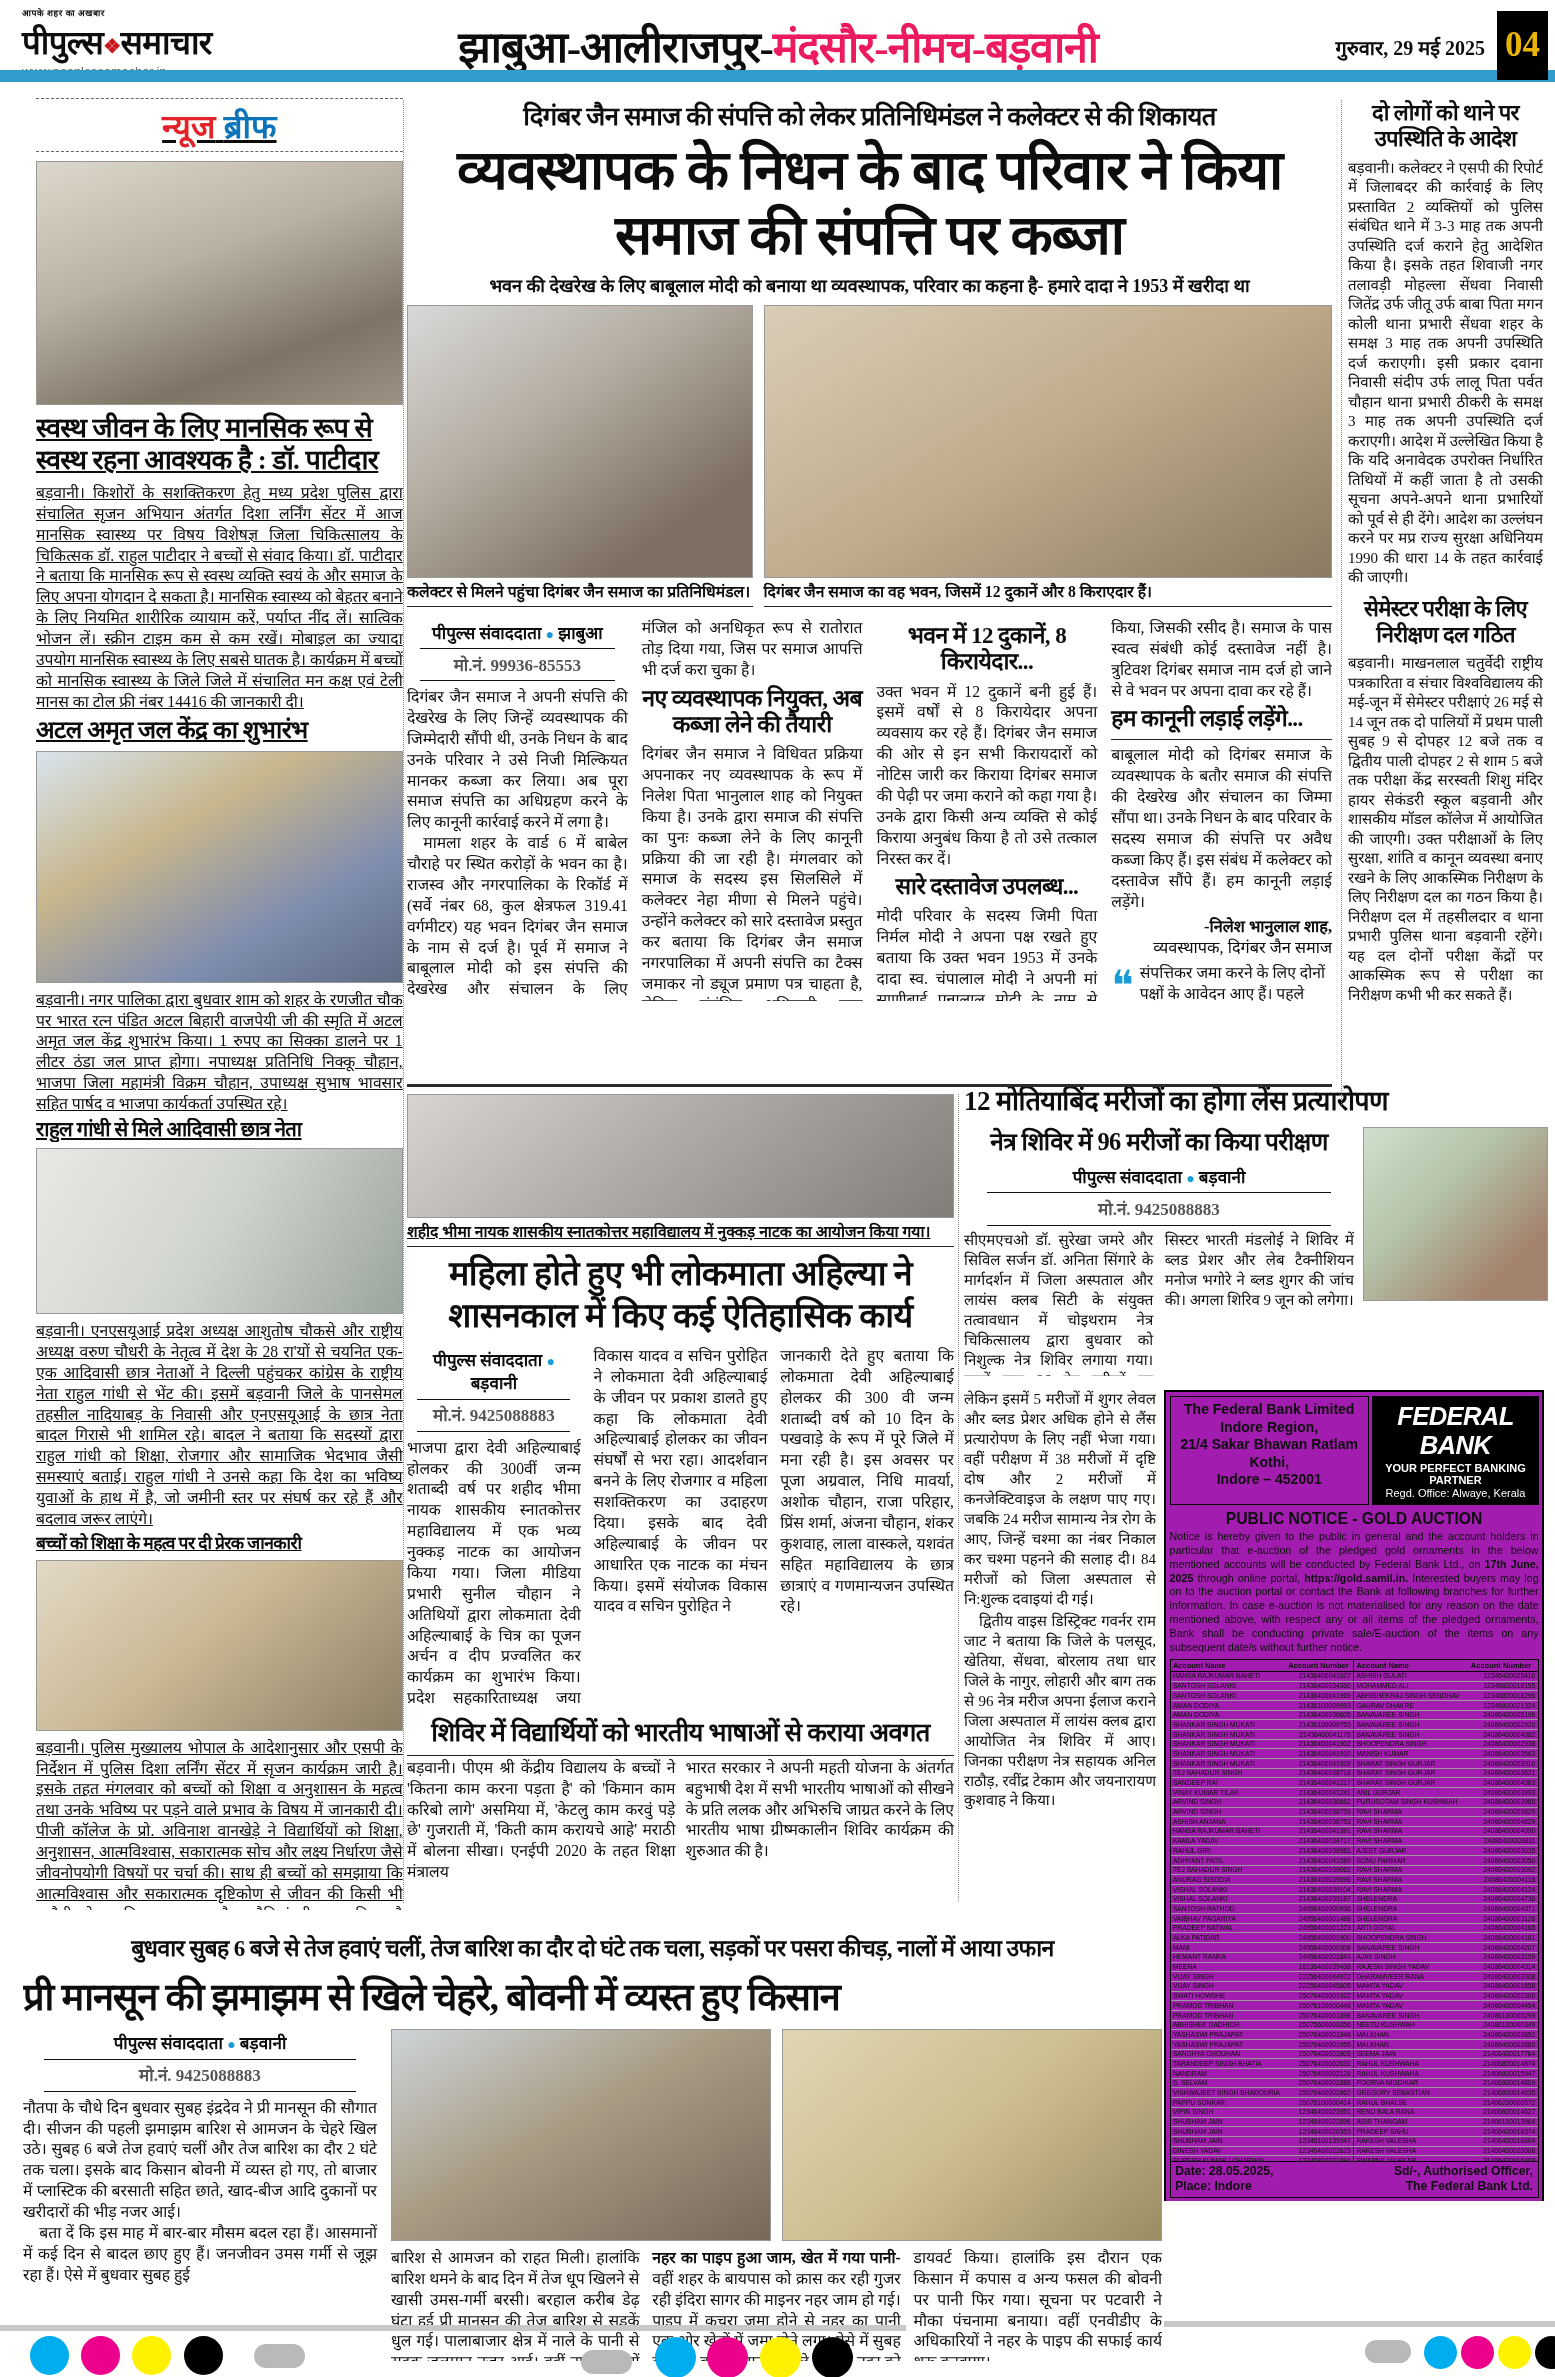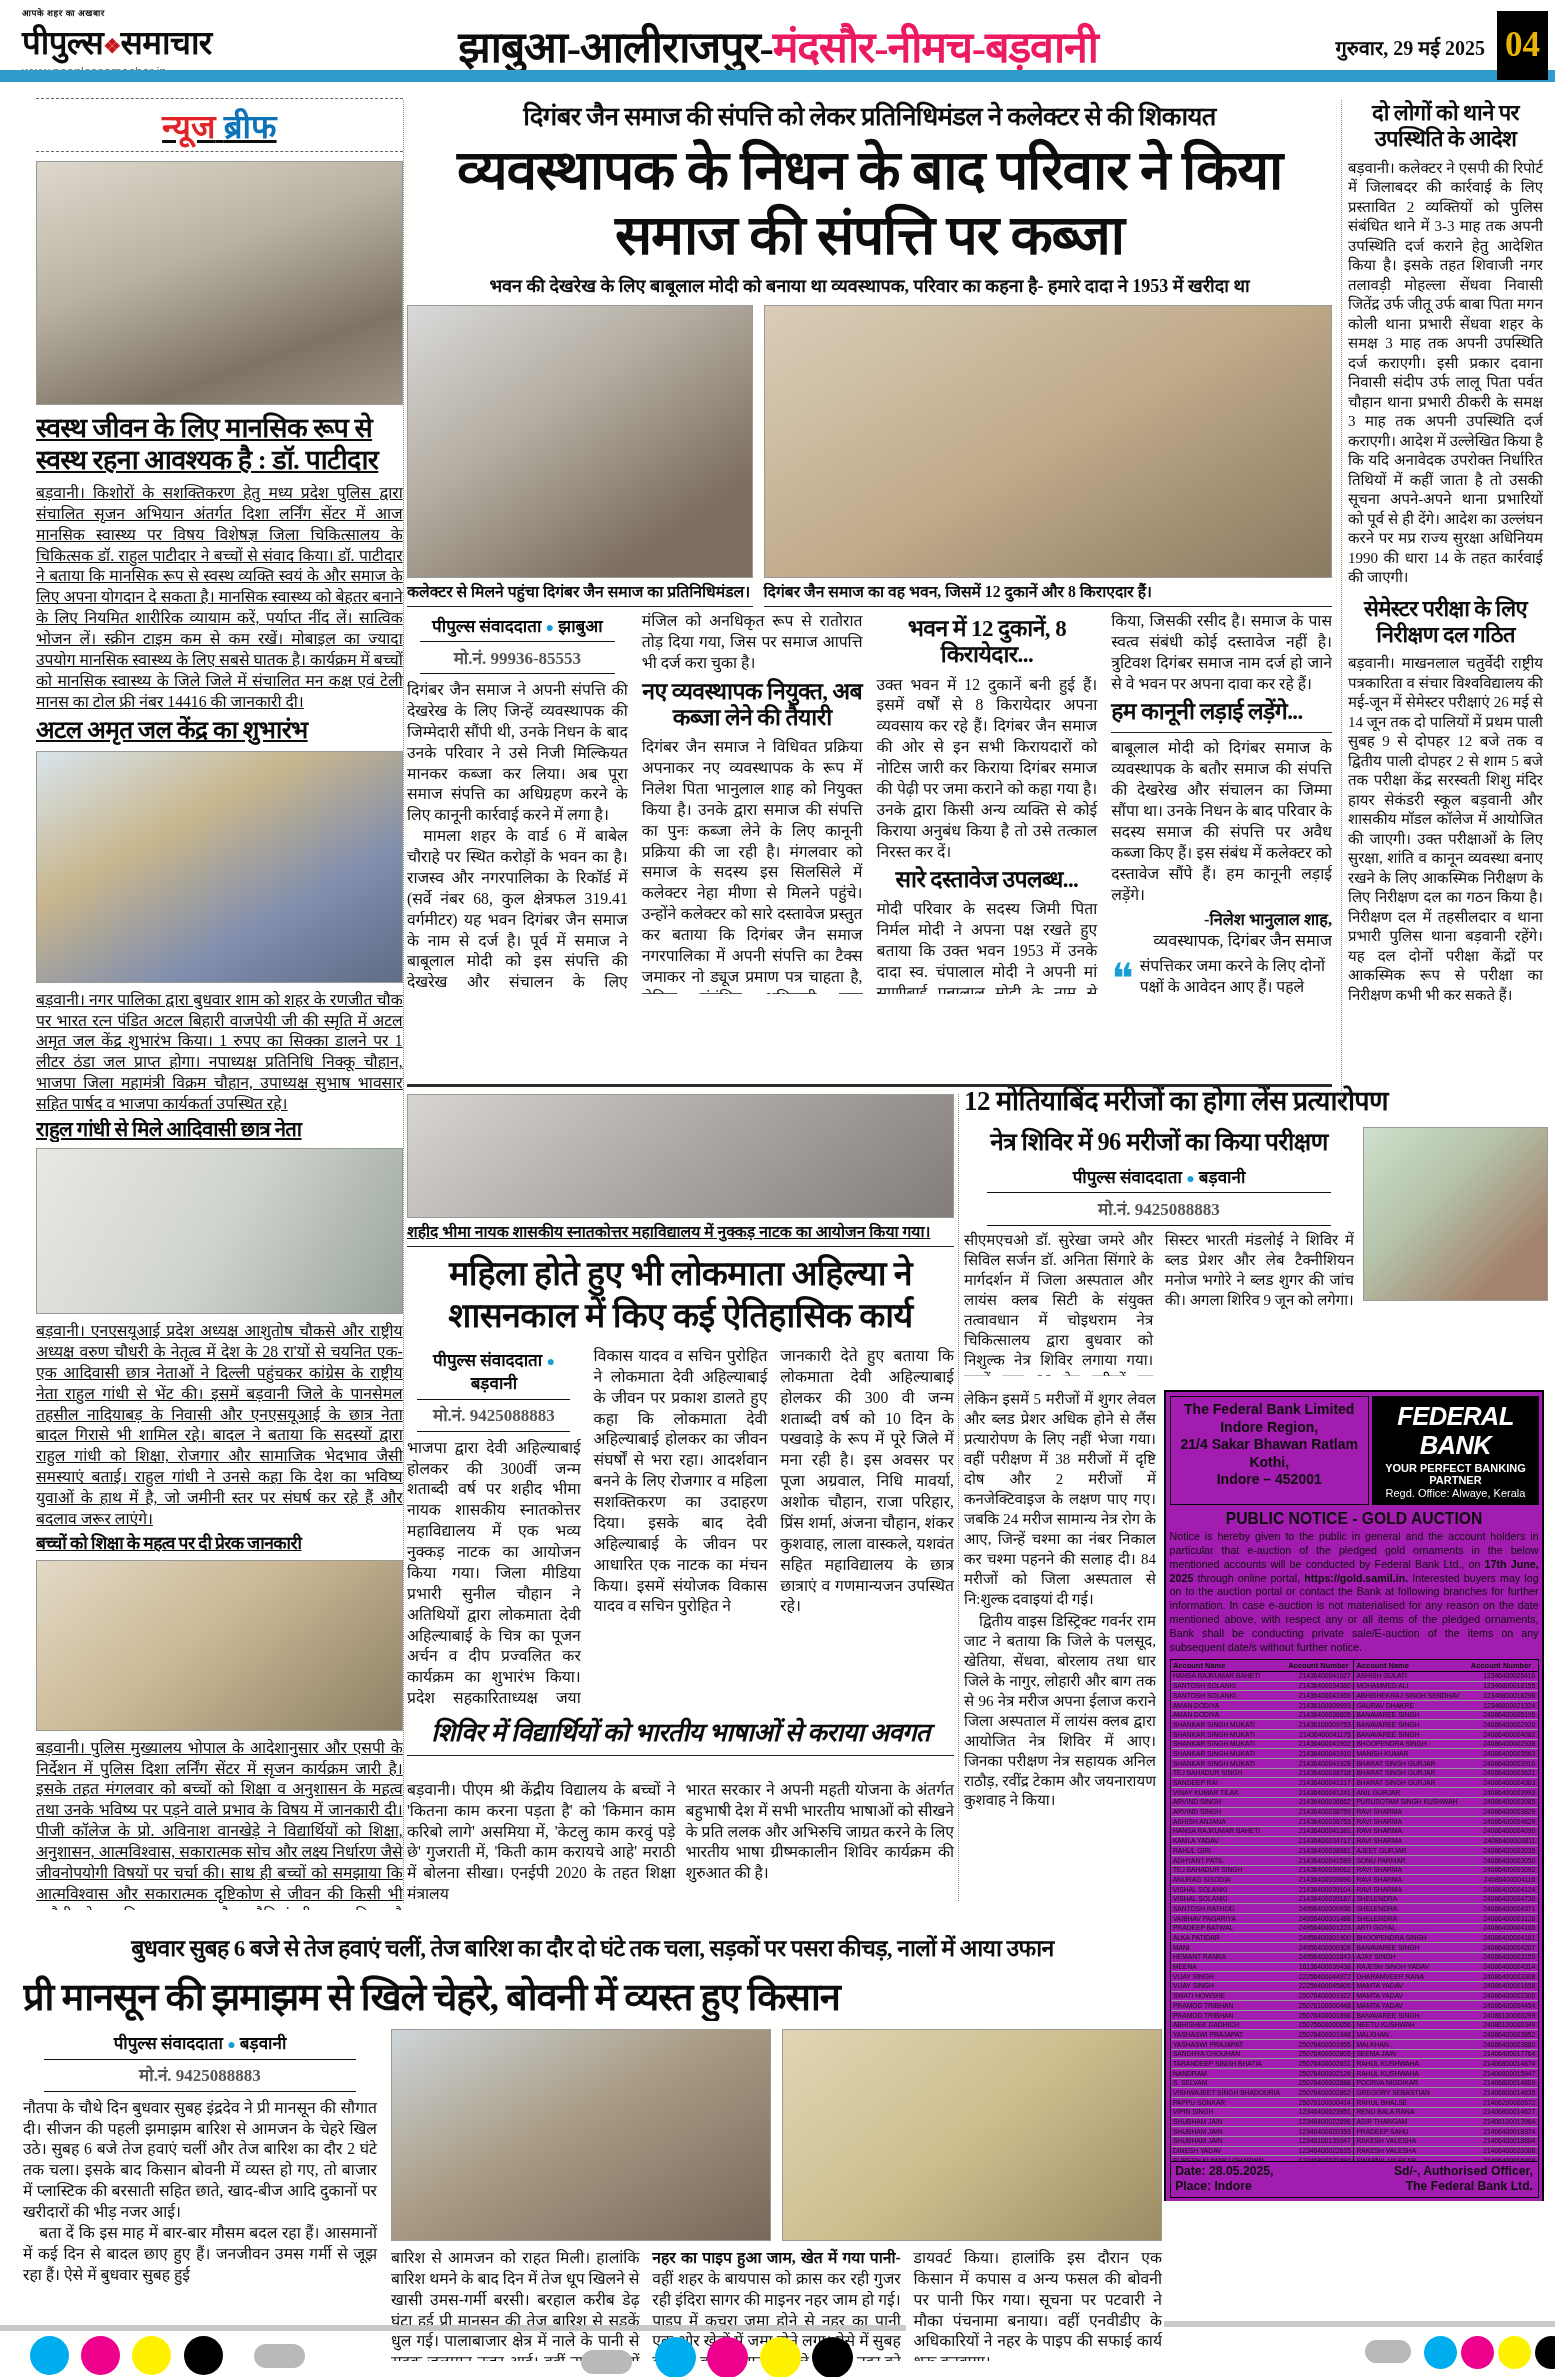--- a/index.html
+++ b/index.html
@@ -63,21 +63,21 @@
 
   
   .lead { position:absolute; left:407px; top:98px; width:925px; height:991px; overflow:hidden; }
   .lead-kicker { text-align:center; font-size:25.6px; font-weight:bold; letter-spacing:-0.6px; white-space:nowrap; overflow:hidden; }
   .lead-head { text-align:center; font-size:55px; font-weight:bold; letter-spacing:-1.2px; line-height:1.18; margin:5.8px 0 4.6px; }
   .lead-deck { text-align:center; font-size:18px; font-weight:bold; white-space:nowrap; overflow:hidden; margin-bottom:8.1px; }
   .lead-photos { display:flex; gap:10.5px; }
   .lp-l { width:346px; } .lp-r { flex:1; }
   .lp-img1 { height:273px; } .lp-img2 { height:273px; }
   .lead-photos .caption { margin-top:4.6px; border-bottom:1.2px solid #222; padding-bottom:4.6px; }
-  .lead-cols { display:flex; gap:14px; margin-top:4px; height:383px; overflow:hidden; }
+  .lead-cols { display:flex; gap:14px; margin-top:11px; height:383px; overflow:hidden; }
   .lead-col { flex:1; }
   .sub-head { font-weight:bold; font-size:23px; letter-spacing:-0.6px; line-height:1.15; text-align:center; margin:4.6px 0 5.8px; }
   .sub-head.rule { border-bottom:1.2px solid #222; padding-bottom:5.8px; text-align:left; }
   .attrib { text-align:right; font-weight:bold; font-size:16.3px; line-height:1.3; margin-top:3.5px; }
   .quote-ico { float:left; color:#1a9cd8; font-size:42px; line-height:0.9; margin:4.6px 5.8px 0 0;
                font-family:"DejaVu Sans",sans-serif; }
 
   
   .right-col { position:absolute; left:1348px; top:100px; width:195px; height:1010px; overflow:hidden; }
   .rc-head { font-size:22px; font-weight:bold; letter-spacing:-0.6px; text-align:center; line-height:1.2; margin-bottom:5.8px; }
@@ -88,21 +88,21 @@
   .mahila { position:absolute; left:407px; top:1094px; width:547px; height:613px; overflow:hidden; }
   .mh-photo { height:124px; }
   .mahila .caption { margin:4.6px 0 5.8px; border-bottom:1.2px solid #222; padding-bottom:4.6px;text-decoration:underline; }
   .mh-head { font-size:34px; font-weight:bold; letter-spacing:-0.6px; text-align:center; line-height:1.25; margin:2.3px 0 8.1px; }
   .mh-cols { display:flex; gap:12.8px; height:372px; overflow:hidden; }
   .mh-col { flex:1; }
 
   
   .shivir { position:absolute; left:407px; top:1714px; width:547px; height:192px; overflow:hidden; }
   .sv-head { font-size:25.6px; font-weight:bold; letter-spacing:-0.6px; text-align:center;
-             border-bottom:1.2px solid #222; padding-bottom:5.8px; margin-bottom:24px;font-style:italic; }
+             border-bottom:1.2px solid #222; padding-bottom:5.8px; margin-bottom:2px; }
   .sv-cols { display:flex; gap:10px; } .sv-col { flex:1; }
 
   
   .moti { position:absolute; left:964px; top:1081px; width:584px; height:1120px; overflow:hidden; }
   .mt-head { font-size:27px; font-weight:bold; letter-spacing:-0.6px; white-space:nowrap; overflow:hidden; margin-bottom:5.8px; }
   .mt-row2 { display:flex; gap:9.3px; height:262px; }
   .mt-left { width:390px; }
   .mt-sub { font-size:24.4px; font-weight:bold; letter-spacing:-0.6px; text-align:center; margin-bottom:5.8px; white-space:nowrap; overflow:hidden; }
   .mt-cols { display:flex; gap:11.6px; height:145px; overflow:hidden; }
   .mt-col { flex:1; } .mt-col .body-txt, .mt-narrow .body-txt { font-size:15px; }

